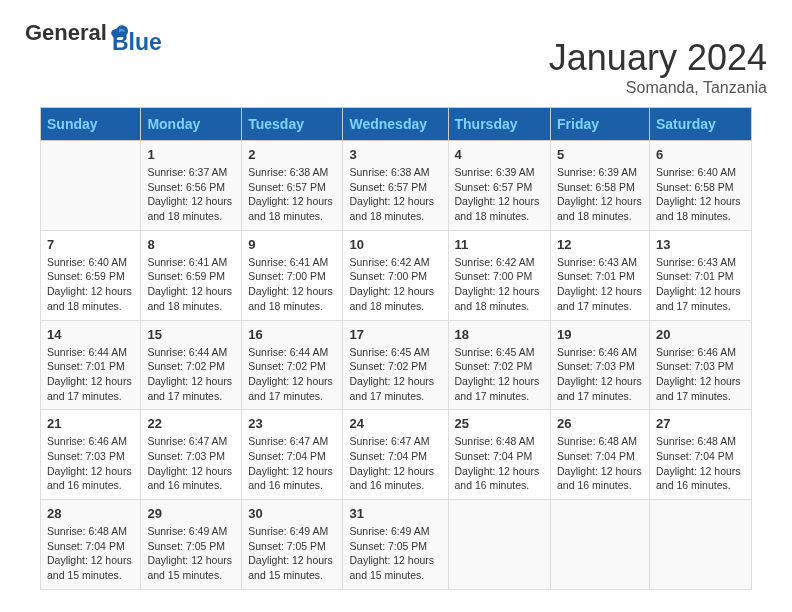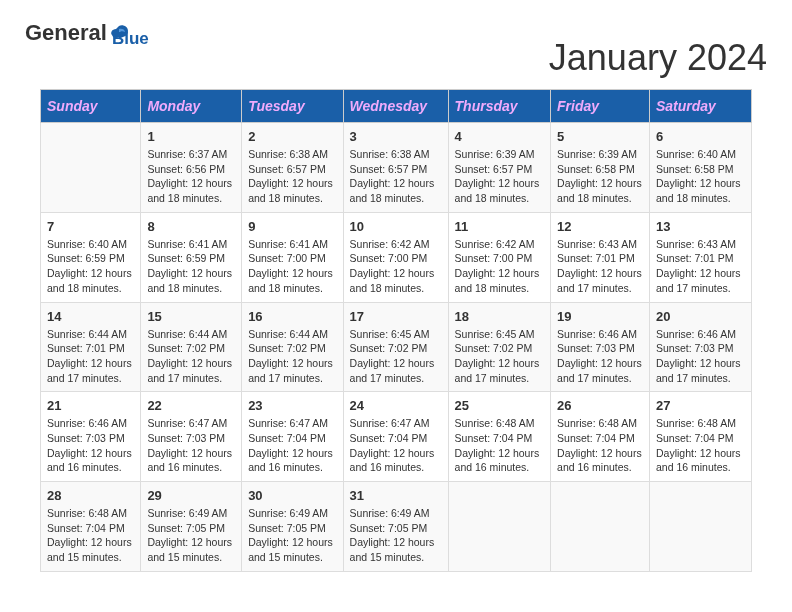--- a/index.html
+++ b/index.html
@@ -34,22 +34,21 @@
       color: #555;
     }
     .calendar {
       width: 100%;
       border-collapse: collapse;
       margin: 5px 15px;
       width: calc(100% - 30px);
     }
     .calendar thead tr {
       background-color: #1a5fa8;
-      color: #f0abfc;
-      font-style: italic;
+      color: #7dd3fc;
     }
     .calendar thead th {
       padding: 8px 6px;
       text-align: left;
       font-size: 14px;
       font-weight: bold;
       border: 1px solid #ccc;
     }
     .calendar tbody tr {
       border-bottom: 1px solid #ddd;
@@ -86,26 +85,27 @@
 <div class="header">
   <div class="logo">
     <div>
       <div style="display:flex; ">
         <div style="font-size:22px; font-weight:bold; line-height:1.15;">
           <span style="color:#333;">General</span><svg width="22" height="22" viewBox="0 0 22 22" style="vertical-align:middle; margin-left:1px;">
               <path d="M11 3 C14 1, 20 3, 20 8 C20 13, 15 15, 11 14 C8 16, 5 15, 4 12 C2 10, 4 6, 8 6 Z" fill="#1a5fa8"></path>
               <path d="M11 6 C13 5, 17 6, 17 9 C15 8, 12 8, 11 10 Z" fill="#5599dd"></path>
             </svg>
         </div>
-        <div style="font-size:17px; font-weight:bold; color:#1a5fa8; margin-top:-5px; margin-left:-18px; padding-top:14px;">Blue</div>
+        <div style="font-size:23px; font-weight:bold; color:#1a5fa8; margin-top:-5px; margin-left:-18px; padding-top:14px;">Blue</div>
       </div>
     </div>
   </div>
   <div class="title-section">
     <div class="month-title">January 2024</div>
+    <div class="location">Somanda, Tanzania</div>
   </div>
 </div>
 
 <div style="padding: 0 15px;">
 <table class="calendar">
   <thead>
     <tr>
       <th>Sunday</th>
       <th>Monday</th>
       <th>Tuesday</th>

